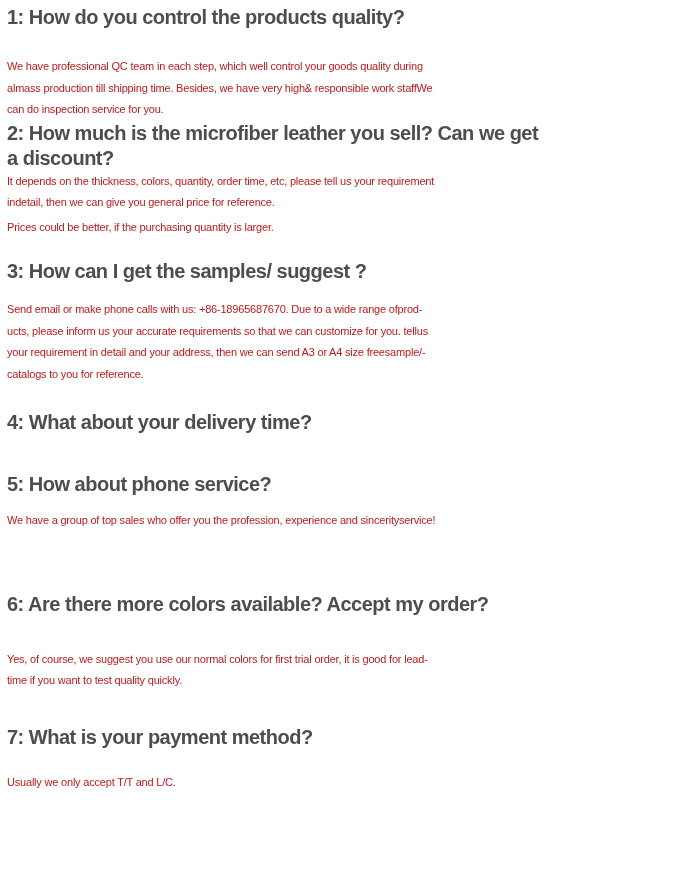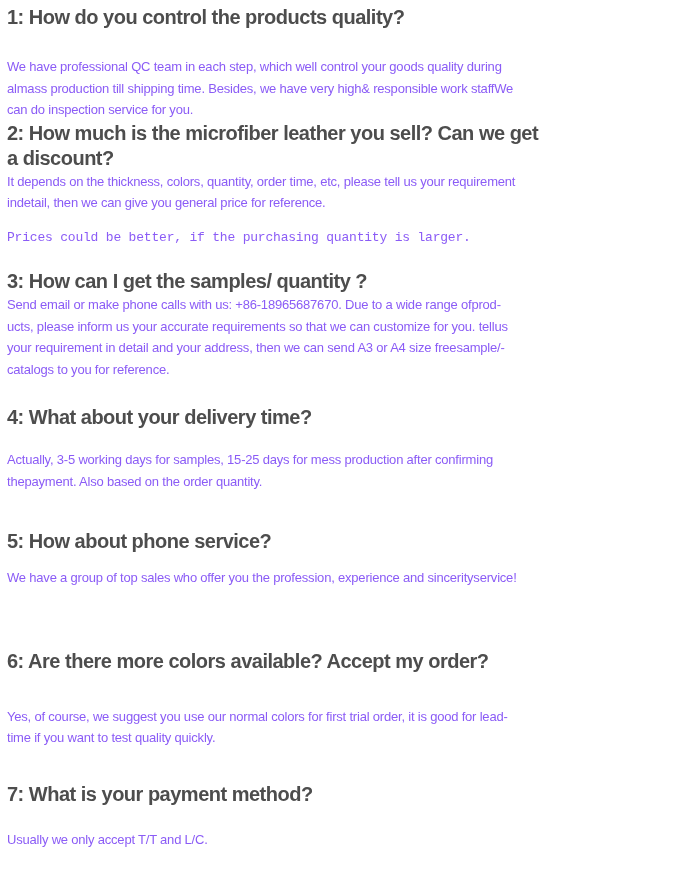--- a/index.html
+++ b/index.html
@@ -20,34 +20,34 @@
     margin: 0;
     font-size: 20px;
     line-height: 25px;
     font-weight: bold;
     letter-spacing: -0.5px;
     color: #4d4d4d;
     white-space: pre-line;
   }
   .faq-section p {
     margin: 0;
-    font-size: 13px;
+    font-size: 11px;
     line-height: 21.5px;
     letter-spacing: -0.2px;
-    color: #8b5cf6;
+    color: #b91c1c;
     white-space: pre-line;
   }
   
   .s1 h2 { margin-top: 5px; }
   .s1 p.a0 { margin-top: 26px; }
   .s2 h2 { }
   .s2 p.a0 { }
-  .s2 p.a1 { margin-top: 13px; font-family: Liberation Mono, monospace; }
+  .s2 p.a1 { margin-top: 3px; }
   .s3 h2 { margin-top: 21px; }
-  .s3 p.a0 { margin-top: 0; }
+  .s3 p.a0 { margin-top: 15px; }
   .s4 h2 { margin-top: 25px; }
   .s4 p.a0 { margin-top: 19px; }
   .s5 h2 { margin-top: 37px; }
   .s5 p.a0 { margin-top: 13px; }
   .s6 h2 { margin-top: 60px; }
   .s6 p.a0 { margin-top: 32px; }
   .s7 h2 { margin-top: 33px; }
   .s7 p.a0 { margin-top: 22px; }
 </style>
 </head>
@@ -64,31 +64,29 @@
 
   <section class="faq-section s2">
     <h2>2: How much is the microfiber leather you sell? Can we get
 a discount?</h2>
     <p class="a0">It depends on the thickness, colors, quantity, order time, etc, please tell us your requirement
 indetail, then we can give you general price for reference.</p>
     <p class="a1">Prices could be better, if the purchasing quantity is larger.</p>
   </section>
 
   <section class="faq-section s3">
-    <h2>3: How can I get the samples/ quantity ?</h2>
+    <h2>3: How can I get the samples/ suggest ?</h2>
     <p class="a0">Send email or make phone calls with us: +86-18965687670. Due to a wide range ofprod-
 ucts, please inform us your accurate requirements so that we can customize for you. tellus
 your requirement in detail and your address, then we can send A3 or A4 size freesample/-
 catalogs to you for reference.</p>
   </section>
 
   <section class="faq-section s4">
     <h2>4: What about your delivery time?</h2>
-    <p class="a0">Actually, 3-5 working days for samples, 15-25 days for mess production after confirming
-thepayment. Also based on the order quantity.</p>
   </section>
 
   <section class="faq-section s5">
     <h2>5: How about phone service?</h2>
     <p class="a0">We have a group of top sales who offer you the profession, experience and sincerityservice!</p>
   </section>
 
   <section class="faq-section s6">
     <h2>6: Are there more colors available? Accept my order?</h2>
     <p class="a0">Yes, of course, we suggest you use our normal colors for first trial order, it is good for lead-

